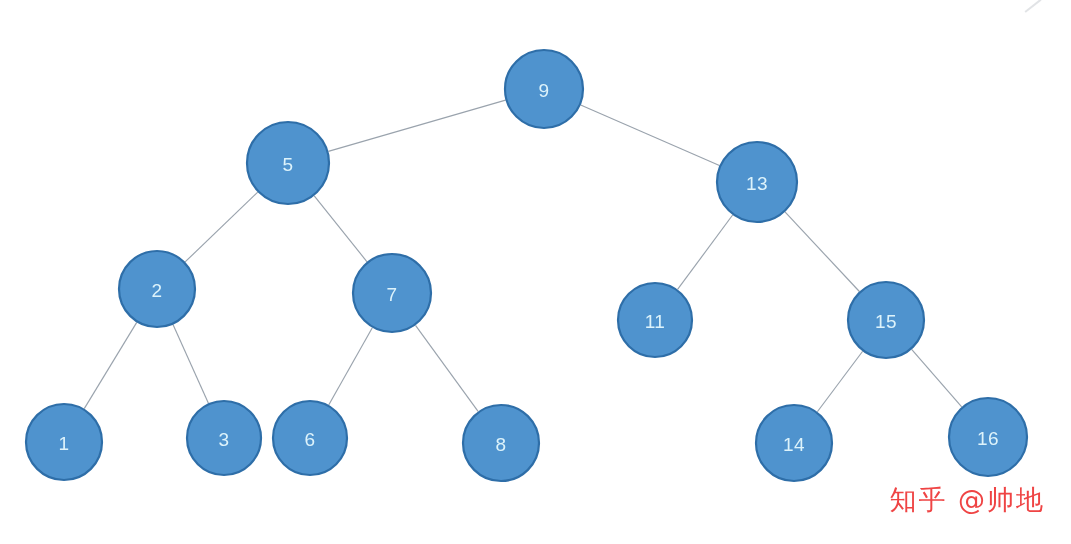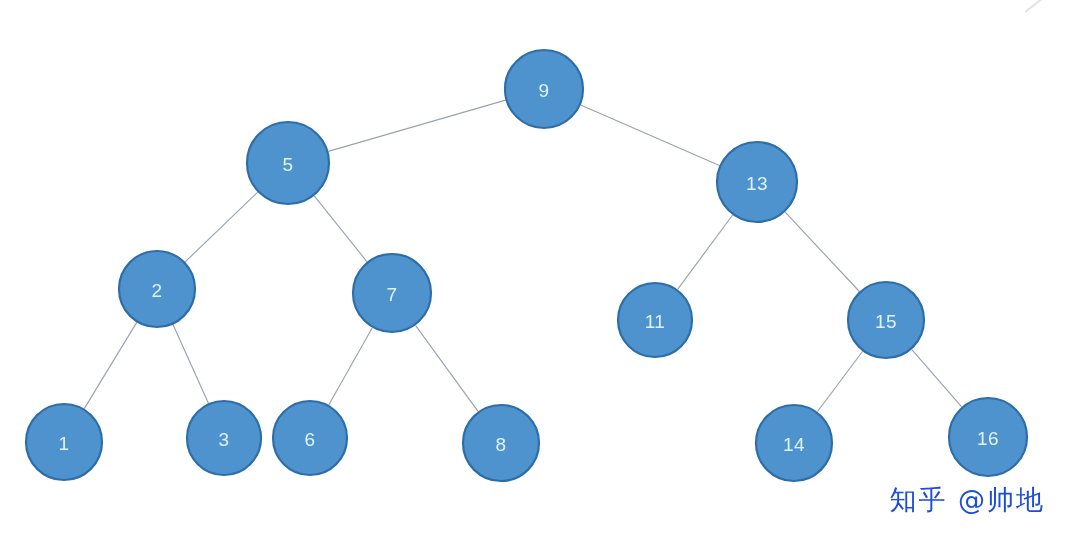--- a/index.html
+++ b/index.html
@@ -42,21 +42,21 @@
     text-anchor: middle;
     dominant-baseline: central;
     letter-spacing: 0.5px;
   }
   .watermark {
     position: absolute;
     right: 26px;
     bottom: 26px;
     font-family: "DejaVu Sans", sans-serif;
     font-size: 27px;
-    color: #1d4ed8;
+    color: #ef4444;
     letter-spacing: 2px;
     white-space: nowrap;
     user-select: none;
   }
   .corner-artifact {
     position: absolute;
     right: 28px;
     top: 2px;
     width: 18px;
     height: 12px;

